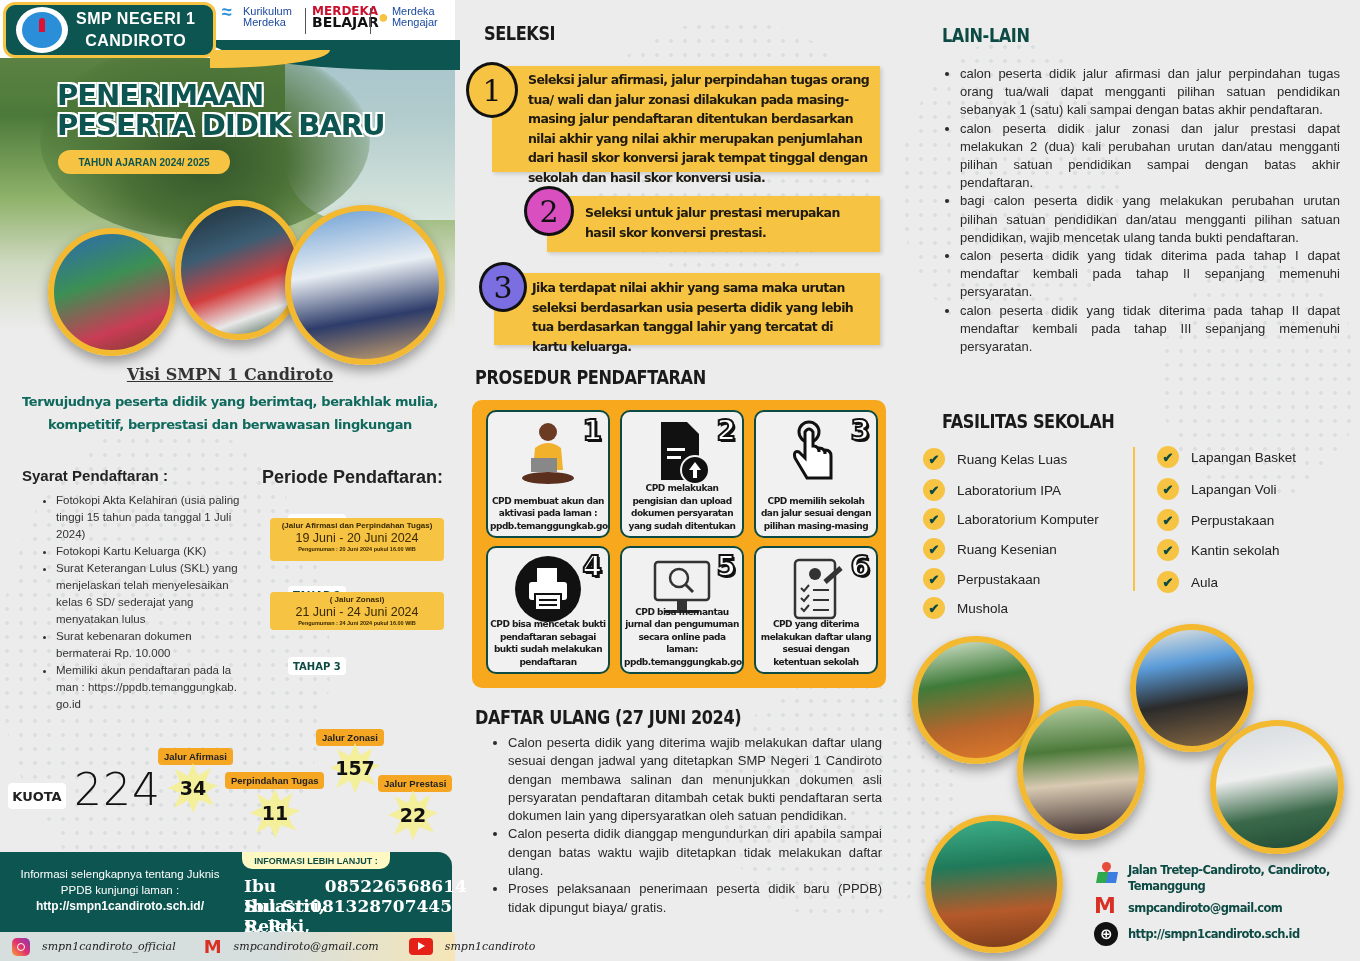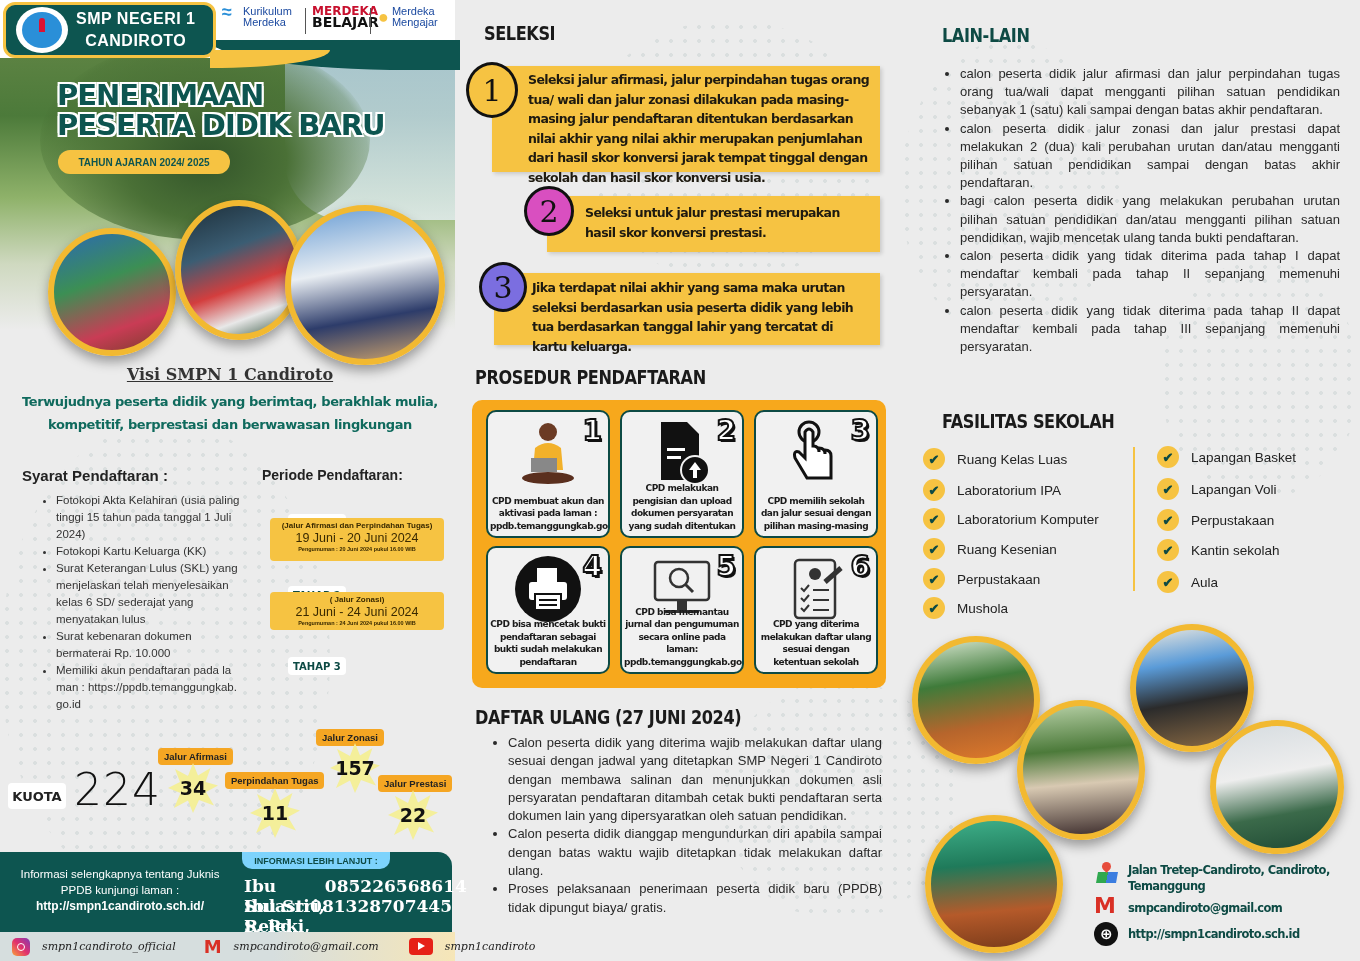--- a/index.html
+++ b/index.html
@@ -51,38 +51,38 @@
   .ta-pill { position:absolute; left:58px; top:150px; width:172px; height:24px; border-radius:12px; background:#f6c342;
     color:#0d5550; font-weight:bold; font-size:10px; display:flex; align-items:center; justify-content:center; }
   .photo-circle { position:absolute; border-radius:50%; border:6px solid #f2b931; overflow:hidden; box-shadow: 0 6px 12px rgba(0,0,0,.35); }
   .pc1 { left:48px; top:228px; width:128px; height:128px; background: linear-gradient(160deg,#2b6ab3 0%,#3c8f54 40%,#c93c55 75%,#7b3d2d 100%); }
   .pc2 { left:175px; top:200px; width:128px; height:140px; background: linear-gradient(160deg,#1d2f3a 0%,#3b5d73 35%,#d33e3e 60%,#e8e8e8 80%,#2e4f3a 100%); }
   .pc3 { left:285px; top:205px; width:160px; height:160px; background: linear-gradient(170deg,#6c9fd5 0%,#e9eef3 40%,#2d3c6a 70%,#cfa46c 100%); }
   .visi-title { position:absolute; left:0; top:365px; width:460px; text-align:center; font-family:"DejaVu Serif", serif; font-size:16px; font-weight:bold; color:#333; text-decoration:underline; }
   .visi-text { position:absolute; left:10px; top:390px; width:440px; text-align:center; font-family:"DejaVu Sans", sans-serif; font-size:13px; line-height:23px; color:#0f6a5d; font-weight:bold; letter-spacing:-.4px; }
   .syarat-title { position:absolute; left:22px; top:467px; font-weight:bold; font-size:15px; color:#222; }
   .syarat-list { position:absolute; left:40px; top:492px; width:200px; font-size:11.5px; line-height:17px; color:#333; list-style:disc; padding-left:16px; }
-  .periode-title { position:absolute; left:262px; top:467px; font-weight:bold; font-size:14px; color:#222; }
+  .periode-title { position:absolute; left:262px; top:467px; font-weight:bold; font-size:18px; color:#222; }
   .tahap-label { position:absolute; left:288px; height:18px; padding:0 5px; background:#fff; border-radius:4px; font-weight:bold; font-size:10px; color:#0d4a44; display:flex; align-items:center; font-family:"DejaVu Sans", sans-serif;margin-top:16px; }
   .tahap-box { position:absolute; left:270px; width:174px; background:#f6c342; border-radius:4px; text-align:center; color:#3a2a00; }
   .tahap-box .jalur { font-size:8px; font-weight:bold; line-height:10px; margin-top:3px; }
   .tahap-box .dates { font-size:12.5px; line-height:14px; }
   .tahap-box .peng { font-size:5.5px; font-weight:bold; line-height:9px; }
   .kuota-label { position:absolute; left:8px; top:783px; width:58px; height:26px; background:#fff; border-radius:4px; font-weight:bold; font-size:13px; display:flex; align-items:center; justify-content:center; font-family:"DejaVu Sans", sans-serif; }
   .kuota-num { position:absolute; left:74px; top:764px; font-size:44px; color:#111; font-family:"DejaVu Sans", sans-serif; font-weight:300; letter-spacing:1px; }
   .jalur-tag { position:absolute; height:17px; padding:0 6px; background:#f5a623; border-radius:4px; font-size:9.5px; font-weight:bold; color:#222; display:flex; align-items:center; white-space:nowrap; }
   .burst { position:absolute; width:50px; height:50px; display:flex; align-items:center; justify-content:center; font-weight:bold; font-size:19px; color:#111; font-family:"DejaVu Sans", sans-serif; }
   .burst::before { content:""; position:absolute; inset:0; background:#f4ef9a;
     clip-path: polygon(50% 0%,60% 25%,85% 10%,75% 38%,100% 45%,76% 58%,92% 85%,62% 74%,50% 100%,40% 75%,12% 90%,25% 60%,0% 50%,24% 38%,14% 12%,40% 26%);
     filter: drop-shadow(2px 2px 0 #333); }
   .burst span { position:relative; }
   .footer-panel { position:absolute; left:0; top:852px; width:452px; height:80px; background:#0d5550; border-radius:0 14px 0 0; }
   .info-left { position:absolute; left:6px; top:866px; width:228px; text-align:center; color:#fff; font-size:11.5px; line-height:16px; }
   .info-left b { font-size:12px; }
-  .info-pill { position:absolute; left:242px; top:852px; width:148px; height:17px; background:#7dd3fc; border-radius:0 0 10px 10px; font-size:9px; font-weight:bold; color:#0d4a44; display:flex; align-items:center; justify-content:center; }
+  .info-pill { position:absolute; left:242px; top:852px; width:148px; height:17px; background:#fef9c3; border-radius:0 0 10px 10px; font-size:9px; font-weight:bold; color:#0d4a44; display:flex; align-items:center; justify-content:center; }
   .contact-row { position:absolute; left:244px; color:#fff; font-family:"DejaVu Serif", serif; font-size:17px; font-weight:bold; display:flex; width:205px; justify-content:space-between; }
   .social-bar { position:absolute; left:0; top:932px; width:455px; height:29px; background:linear-gradient(90deg,#d6dede 0%,#d6dede 60%,#f6e6b8 100%); display:flex; align-items:center; gap:0; }
   .social-item { display:flex; align-items:center; gap:12px; font-family:"DejaVu Serif", serif; font-style:italic; font-size:11px; color:#222; margin-left:12px; }
   .ig { width:18px; height:18px; border-radius:5px; background:linear-gradient(45deg,#f9a13a,#e1306c,#833ab4); position:relative; }
   .ig::after { content:""; position:absolute; left:5px; top:5px; width:6px; height:6px; border:1.5px solid #fff; border-radius:50%; }
   .gm { color:#d93025; font-weight:bold; font-size:18px; font-style:normal; font-family:"DejaVu Sans", sans-serif; }
   .yt { width:24px; height:17px; border-radius:4px; background:#e62117; position:relative; }
   .yt::after { content:""; position:absolute; left:9px; top:4px; border-left:7px solid #fff; border-top:4.5px solid transparent; border-bottom:4.5px solid transparent; }
 
   

